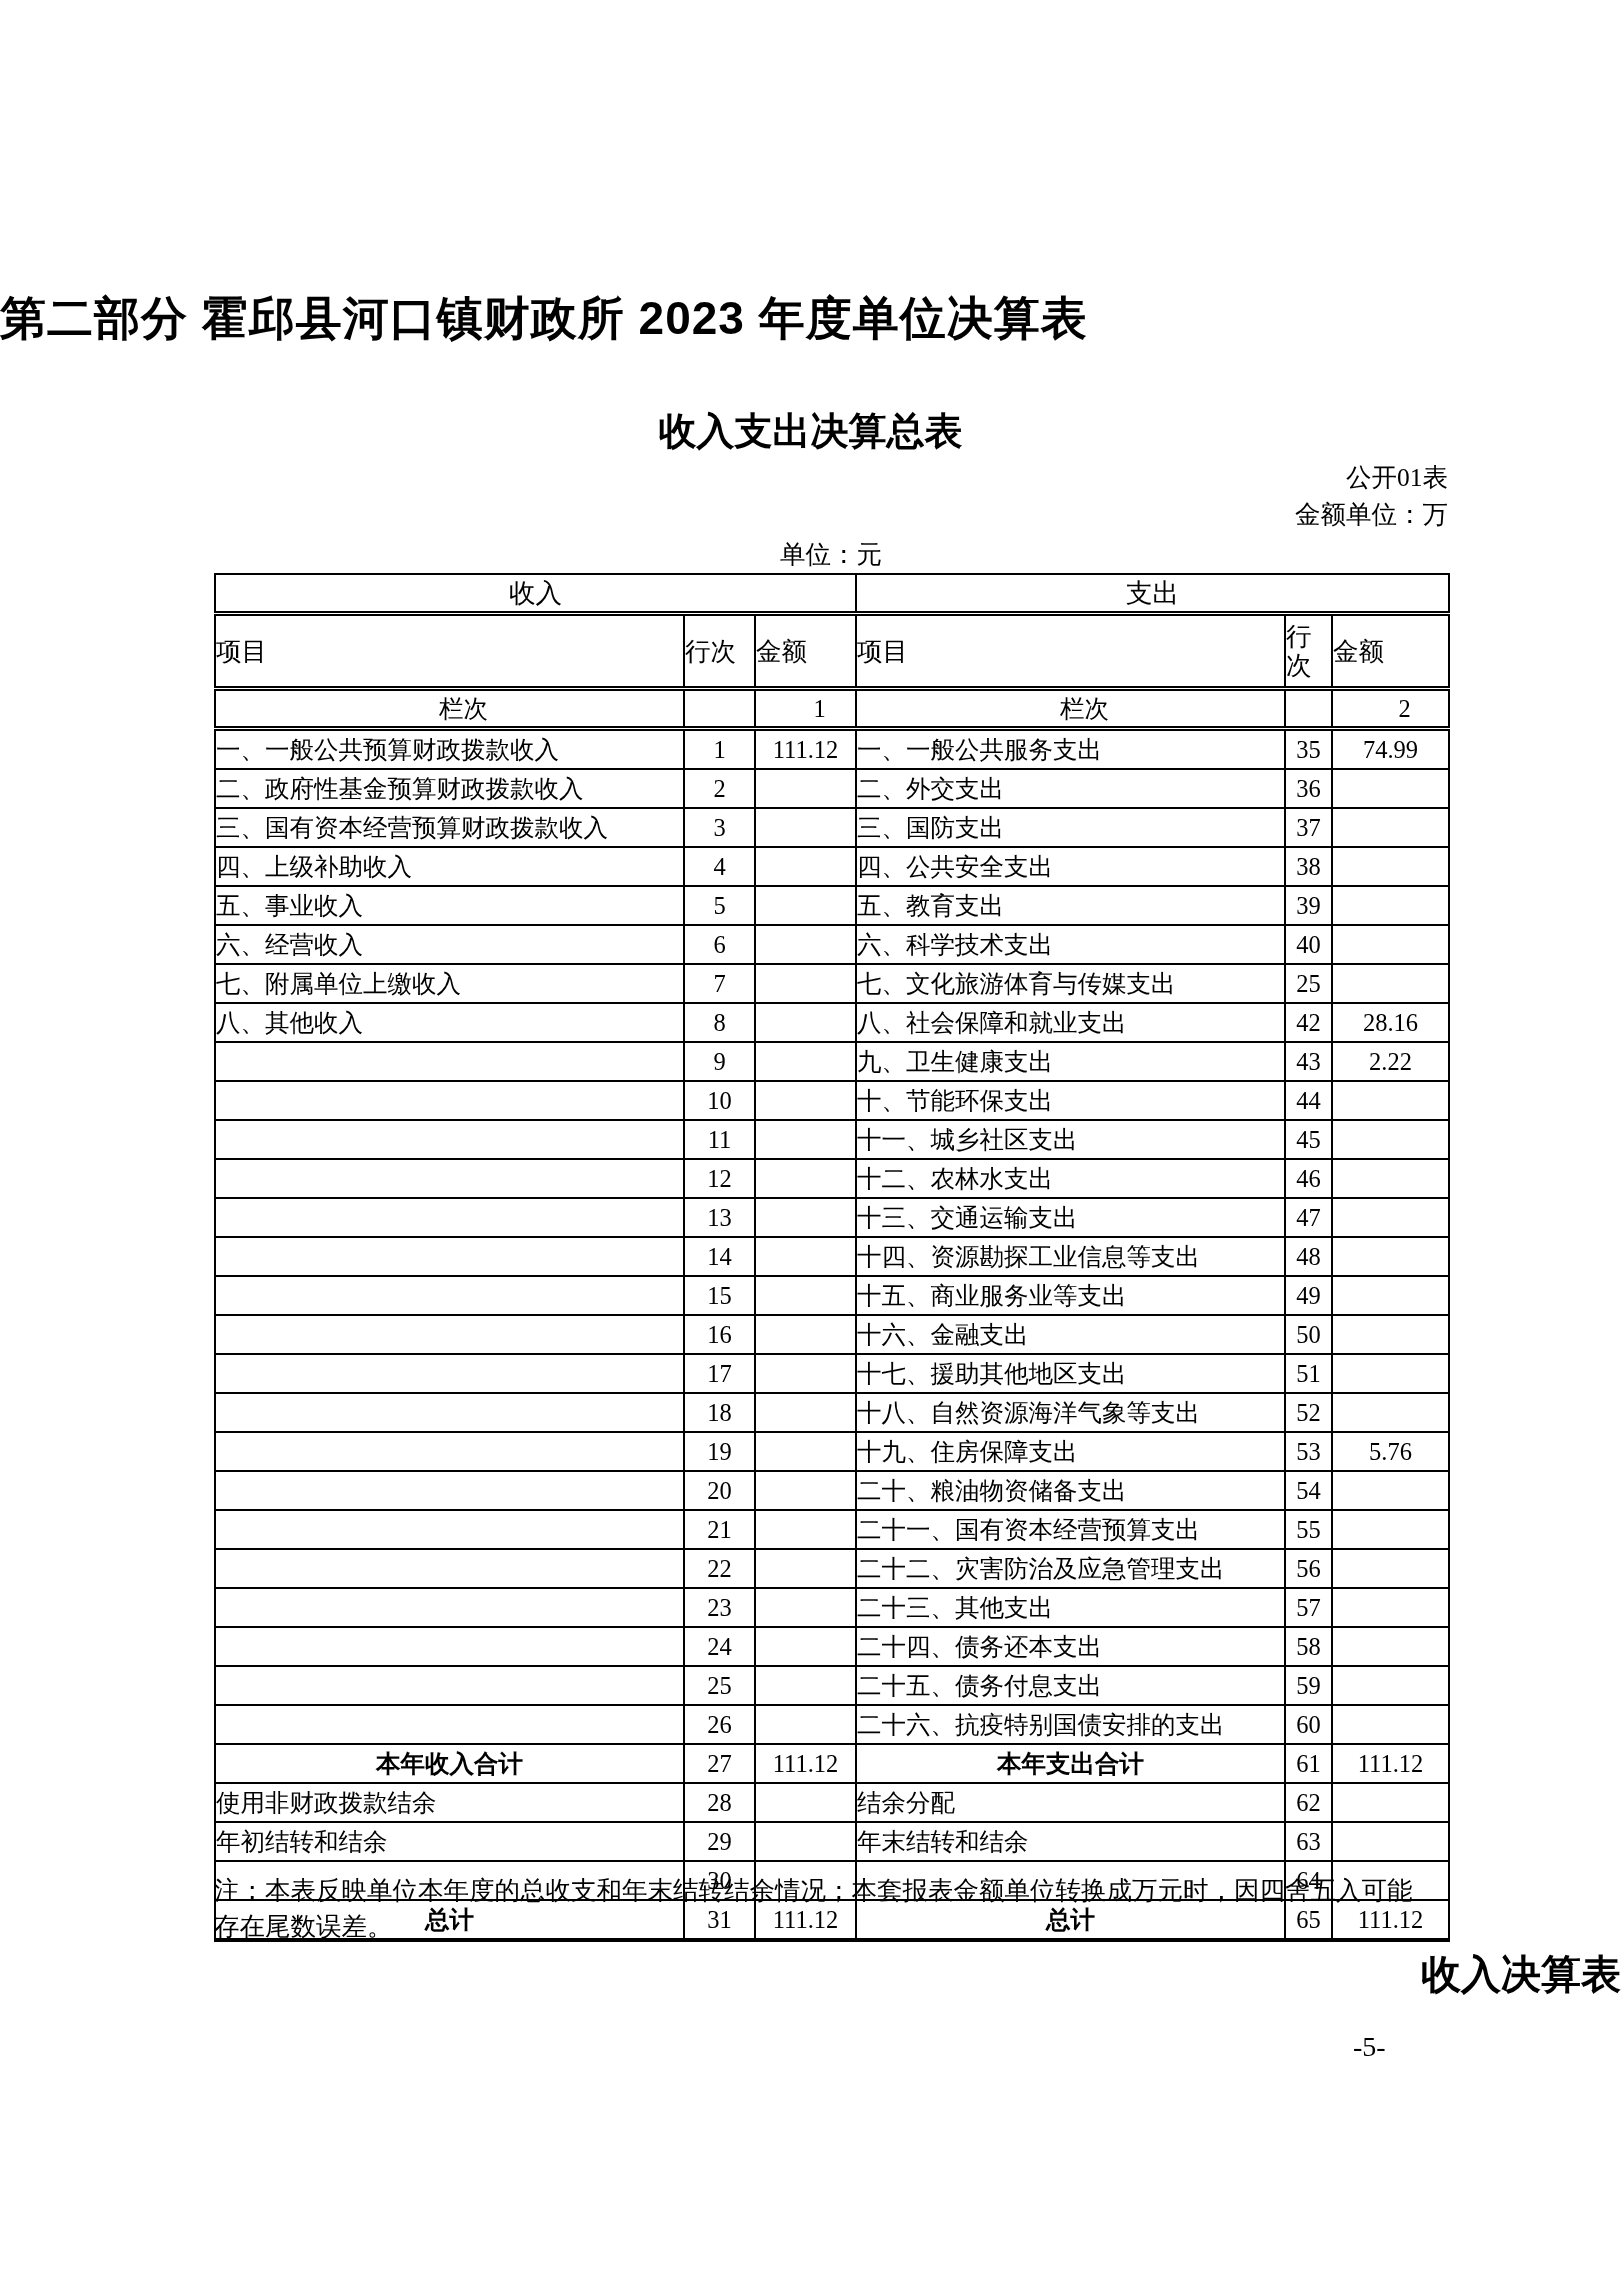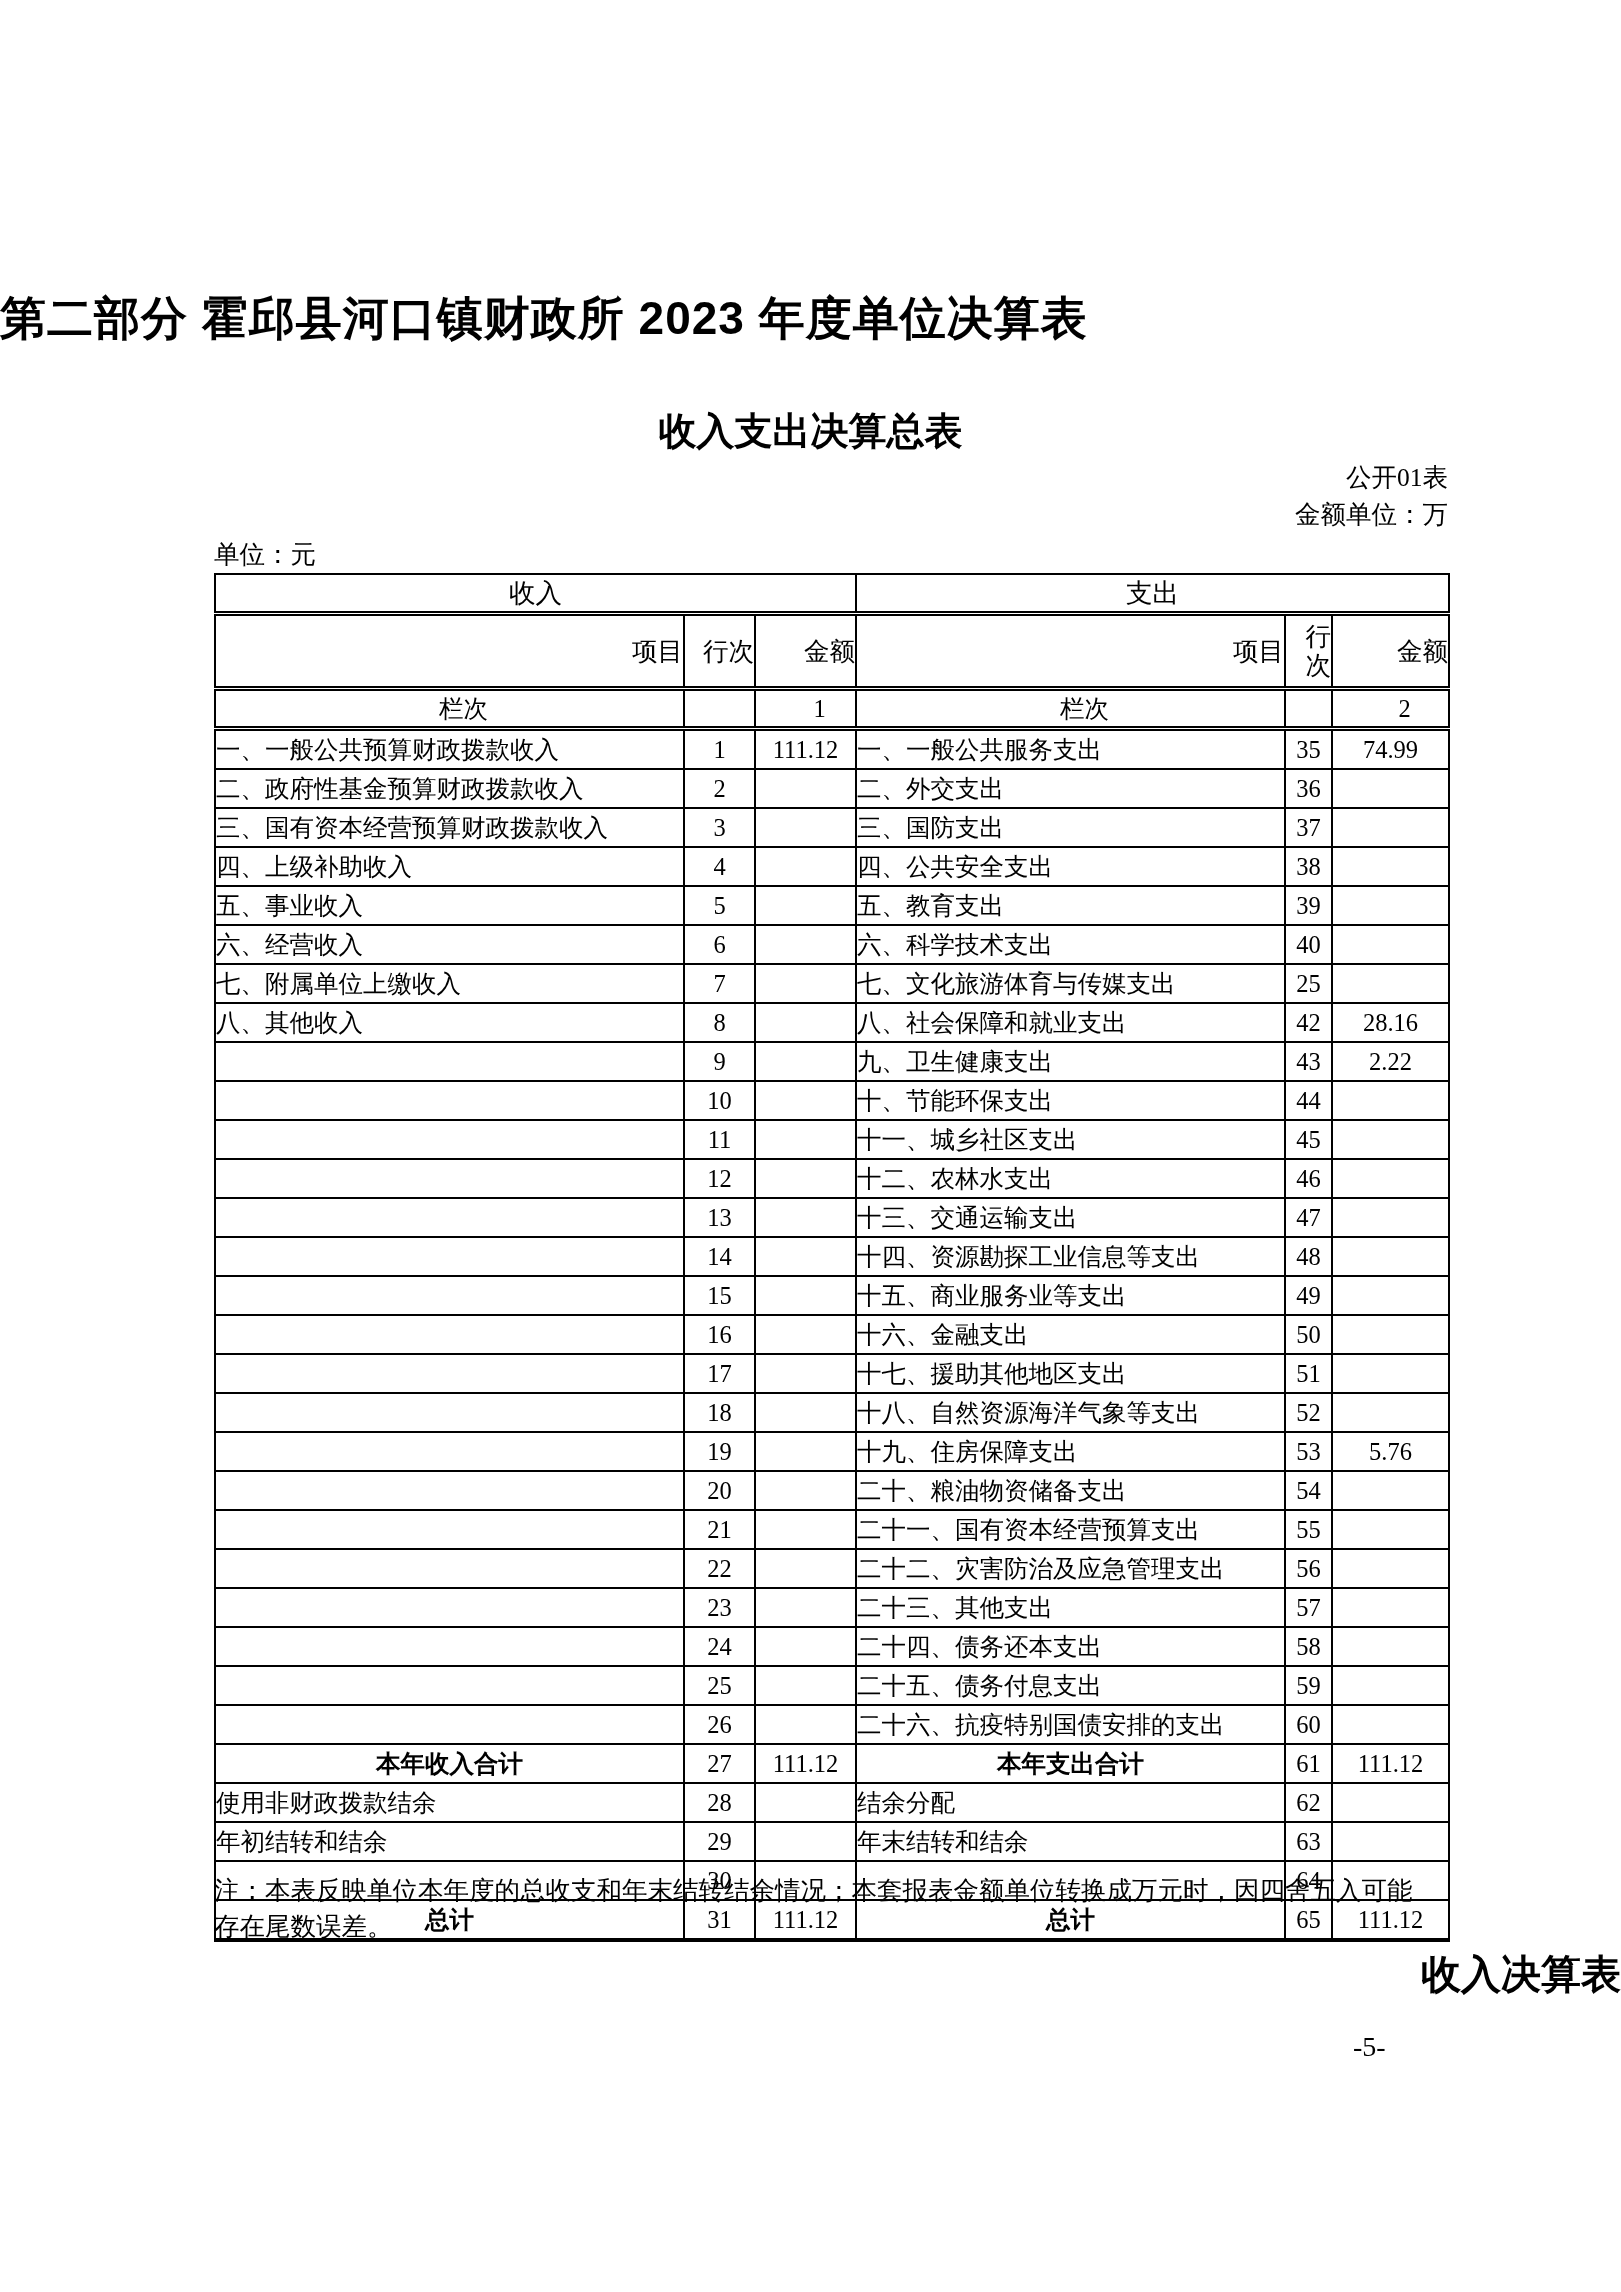--- a/index.html
+++ b/index.html
@@ -16,33 +16,33 @@
     position:absolute;top:406px;left:0;width:100%;text-align:center;
     font-family:"Liberation Sans","DejaVu Sans",sans-serif;font-weight:bold;
     font-size:38px;
   }
   .meta{
     position:absolute;top:459px;right:173px;text-align:right;
     font-size:25.5px;line-height:37px;
   }
   .unit-row{
     position:absolute;top:537px;left:214px;width:1234px;
-    display:flex;justify-content:flex-start;font-size:25.5px;
+    display:flex;justify-content:center;font-size:25.5px;
   }
   table.acct{
     position:absolute;top:573px;left:214px;width:1234px;
     border-collapse:collapse;table-layout:fixed;
     border:2.9px solid #000;border-bottom:4.9px solid #000;
   }
   table.acct th,table.acct td{
     border:2px solid #000;padding:0;overflow:hidden;
     font-weight:normal;vertical-align:middle;
   }
   tr.h1 th{height:32px;font-size:26.5px;text-align:center;border-bottom:5.9px double #000;}
-  tr.h2 th{height:70px;font-size:25.5px;text-align:right;border-bottom:5.9px double #000;line-height:29px;}
+  tr.h2 th{height:70px;font-size:25.5px;text-align:left;border-bottom:5.9px double #000;line-height:29px;}
   tr.lanci td{height:35px;font-size:24.5px;text-align:center;border-bottom:5.9px double #000;padding-left:28px;}
   tbody.rows td{height:37px;font-size:24.5px;line-height:27.4px;}
   td.item{text-align:left;padding:0 2.9px;white-space:nowrap;}
   td.num{text-align:center;}
   tr.total-row td.item{text-align:center;font-weight:bold;}
   .note{
     position:absolute;top:1873px;left:214px;width:1237px;
     font-size:25.5px;line-height:36px;text-align:left;
   }
   .next-title{

